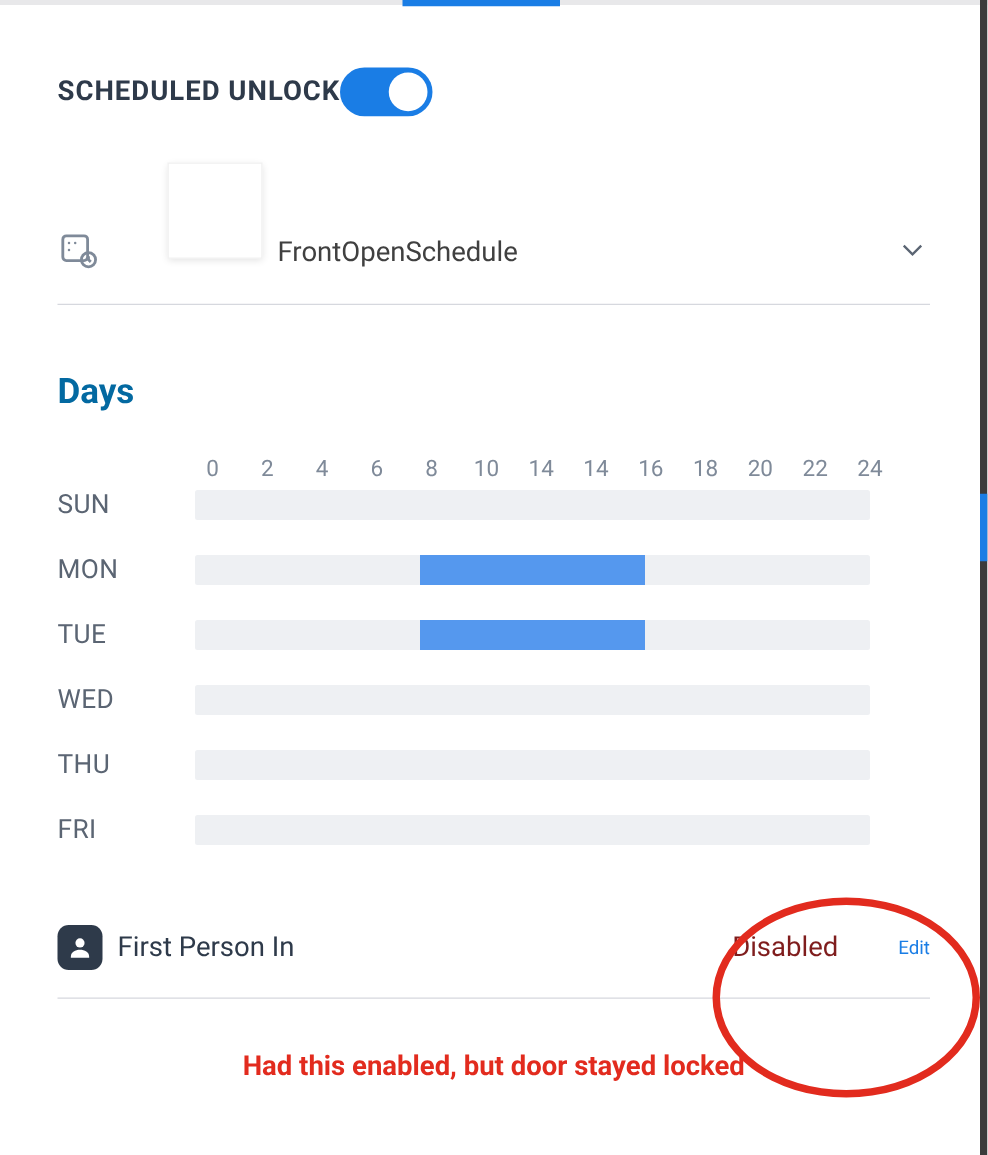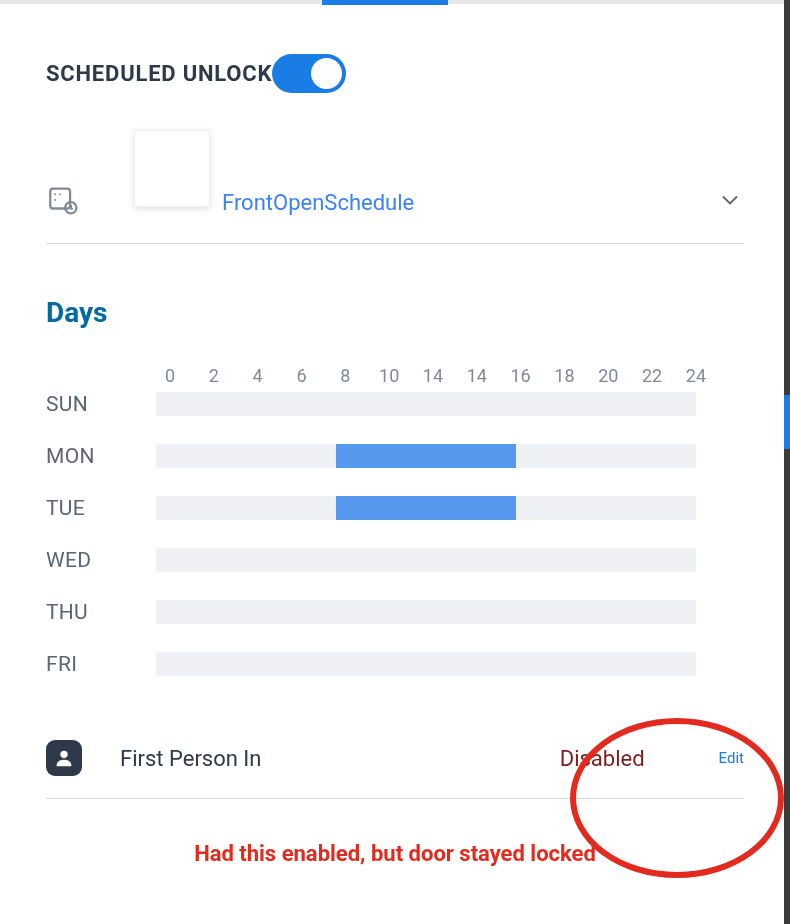--- a/index.html
+++ b/index.html
@@ -72,21 +72,21 @@
     left: 88px;
     top: -53px;
     width: 76px;
     height: 77px;
     background: #fff;
     border: 1px solid #f0f0f0;
     box-shadow: 0 2px 6px rgba(0,0,0,0.12);
   }
   .schedule-label {
     font-size: 22px;
-    color: #3b82f6;
+    color: #404040;
     position: relative;
     z-index: 1;
     margin-left: 120px;
   }
   .chevron {
     margin-left: auto;
     color: #5b6573;
   }
   .days-section {
     margin-top: 52px;
@@ -137,21 +137,21 @@
     top: 0;
     height: 24px;
     background: #5598ee;
   }
   .fpi-section {
     margin-top: 64px;
     border-bottom: 1px solid #d6d8de;
     padding-bottom: 22px;
     display: flex;
     align-items: center;
-    gap: 38px;
+    gap: 12px;
   }
   .person-icon {
     width: 36px;
     height: 36px;
     background: #2e3a4a;
     border-radius: 9px;
     display: flex;
     align-items: center;
     justify-content: center;
   }

